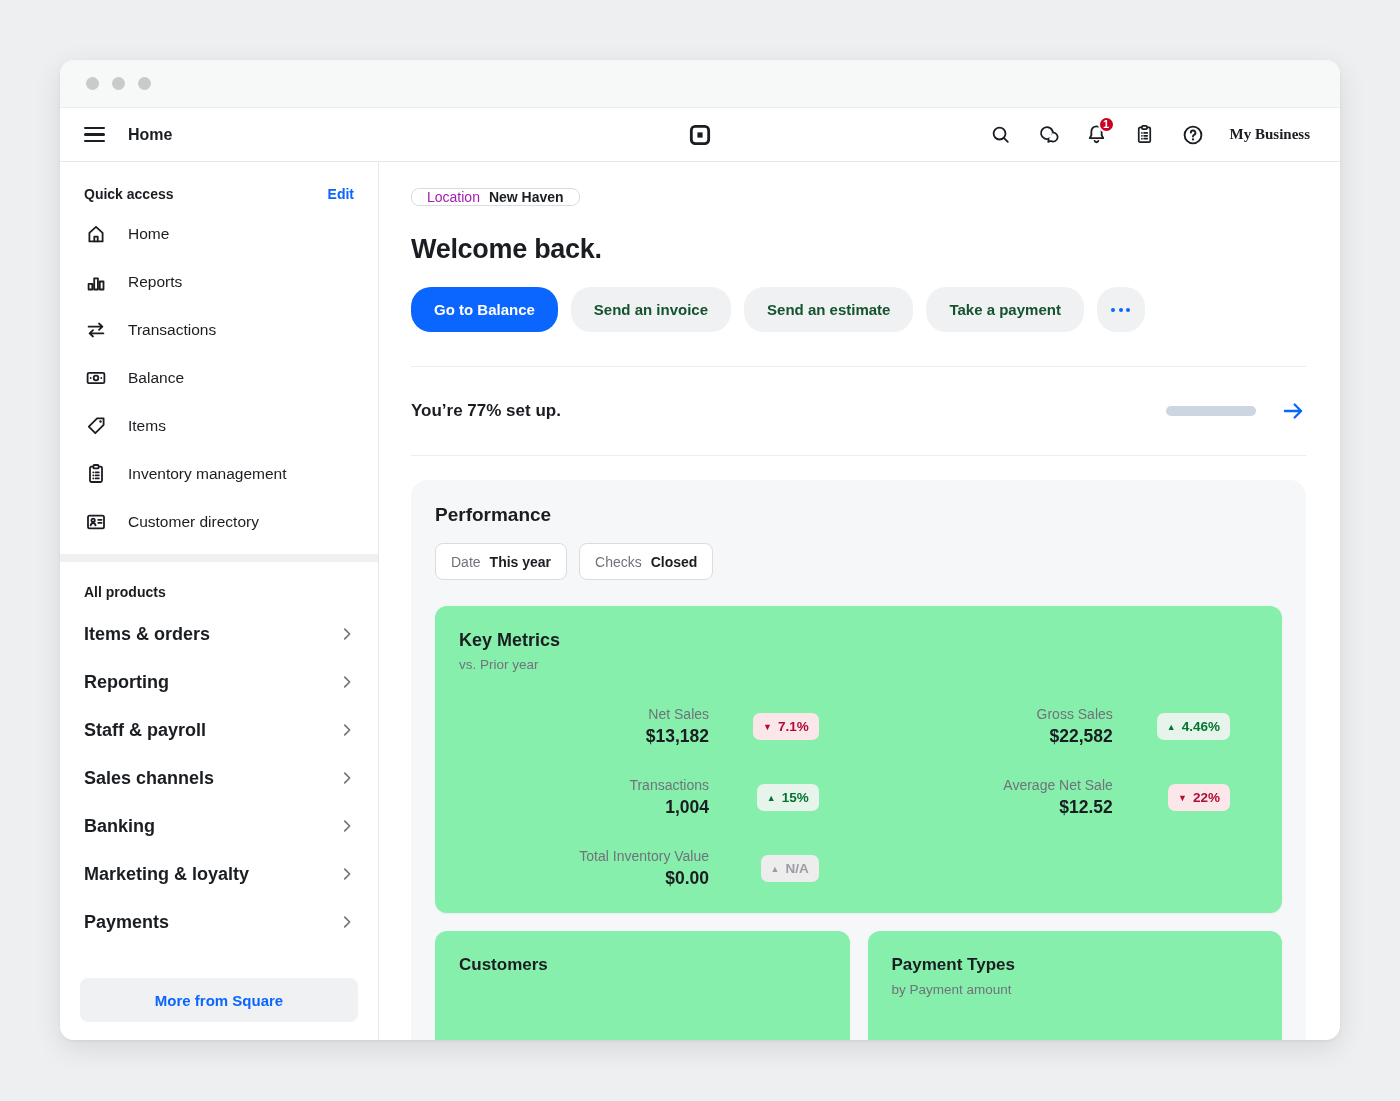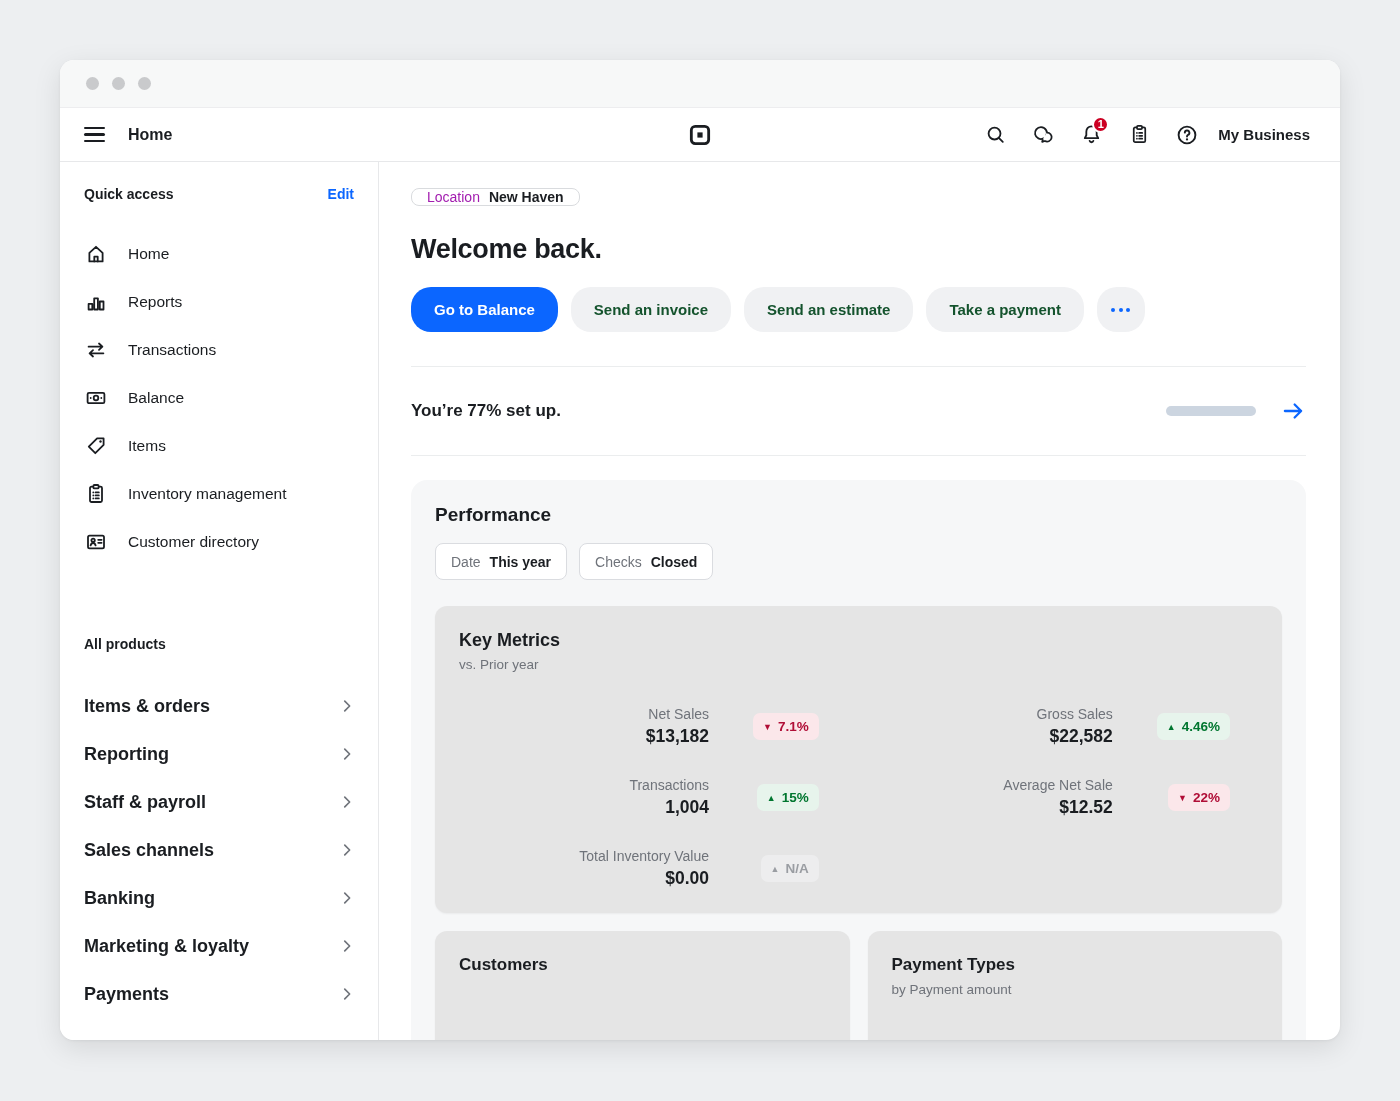--- a/index.html
+++ b/index.html
@@ -26,25 +26,25 @@
     display:flex; align-items:center; padding:0 30px 0 24px; position:relative; background:#fff; }
   .hamburger { width:24px; height:24px; display:flex; flex-direction:column; justify-content:center; gap:4.5px; cursor:pointer; }
   .hamburger span { display:block; height:2.2px; background:#1a1d21; border-radius:2px; width:21px; }
   .appheader-title { margin-left:20px; font-size:16px; font-weight:700; }
   .square-logo { position:absolute; left:50%; top:50%; transform:translate(-50%,-50%); display:flex; }
   .header-right { margin-left:auto; display:flex; align-items:center; gap:14px; }
   .hicon { width:34px; height:34px; display:flex; align-items:center; justify-content:center; position:relative; cursor:pointer; }
   .badge-dot { position:absolute; top:-2px; right:-1px; min-width:17px; height:17px; border-radius:9px;
     background:#cc0023; color:#fff; font-size:11px; font-weight:700;
     display:flex; align-items:center; justify-content:center; border:2px solid #fff; }
-  .account-name { font-size:15px; font-weight:600; margin-left:0; cursor:pointer; }
+  .account-name { font-size:15px; font-weight:600; margin-left:6px; cursor:pointer;font-family:Liberation Serif, serif; }
   
   .body-row { flex:1; display:flex; min-height:0; }
   .sidebar { width:319px; flex:none; border-right:1px solid #e7e8ea; background:#fff;
-    display:flex; flex-direction:column; padding-top:24px;gap:20px; }
+    display:flex; flex-direction:column; padding-top:24px; }
   .qa-header { display:flex; align-items:center; justify-content:space-between; padding:0 24px; margin-bottom:8px; }
   .section-label { font-size:14px; font-weight:700; }
   .edit-link { font-size:14px; font-weight:600; color:#0b66ff; cursor:pointer; }
   .qa-item { display:flex; align-items:center; gap:20px; height:48px; padding:0 24px;
     font-size:15.5px; font-weight:500; cursor:pointer; }
   .qa-item .qicon { width:24px; height:24px; display:flex; align-items:center; justify-content:center; }
   .side-divider { height:8px; background:#eff0f2; margin:8px 0 14px; }
   .ap-title { padding:0 24px; margin:8px 0 10px; }
   .prod-item { display:flex; align-items:center; justify-content:space-between; height:48px;
     padding:0 22px 0 24px; font-size:18px; font-weight:600; cursor:pointer; }
@@ -72,21 +72,21 @@
   .progress-track { width:90px; height:10px; border-radius:6px; background:#ccd5e0; overflow:hidden; }
   .progress-fill { height:100%; border-radius:6px; background:#0b66ff; }
   
   .panel { margin-top:24px; background:#f6f7f8; border-radius:16px; padding:24px; flex:none; height:700px; }
   .panel-title { font-size:19px; font-weight:700; }
   .filters { margin-top:17px; display:flex; gap:12px; }
   .filter-chip { display:inline-flex; align-items:center; gap:9px; height:37px; padding:0 15px;
     background:#fff; border:1px solid #dadce0; border-radius:8px; font-size:14px; cursor:pointer; }
   .filter-chip .f-label { color:#6f737a; }
   .filter-chip .f-value { font-weight:700; }
-  .card { background:#e5e5e5; border-radius:12px; box-shadow:0 1px 2px rgba(0,0,0,.05); }
+  .card { background:#86efac; border-radius:12px; box-shadow:0 1px 2px rgba(0,0,0,.05); }
   .km-card { margin-top:26px; padding:24px; }
   .km-title { font-size:18px; font-weight:700; }
   .km-sub { margin-top:6px; font-size:13.5px; color:#6f737a; }
   .metrics-grid { margin-top:34px; display:grid; grid-template-columns:1fr auto 1fr auto;
     column-gap:44px; row-gap:30px; align-items:center; padding-right:28px;text-align:right; }
   .metric-label { font-size:14px; color:#6f737a; }
   .metric-value { margin-top:4px; font-size:17.5px; font-weight:700; }
   .chg { display:inline-flex; align-items:center; gap:6px; height:27px; padding:0 10px;
     border-radius:7px; font-size:13.5px; font-weight:700; justify-self:end; }
   .chg .tri { font-size:9px; }

